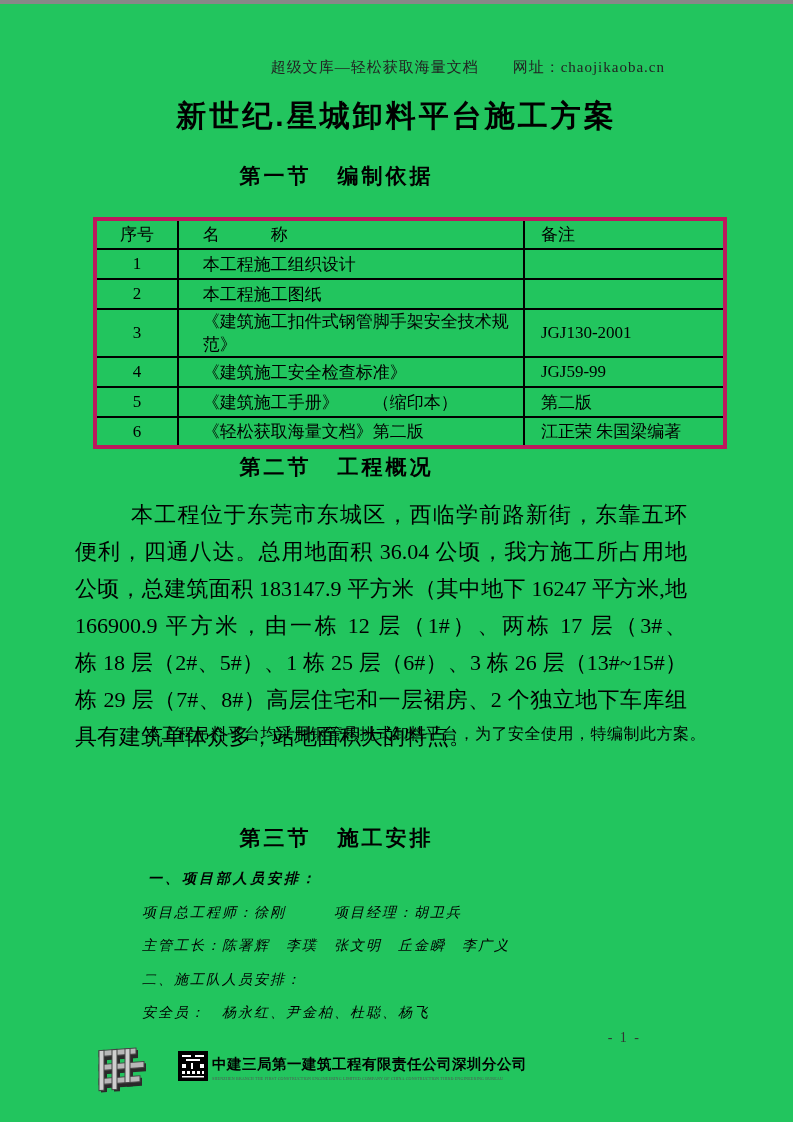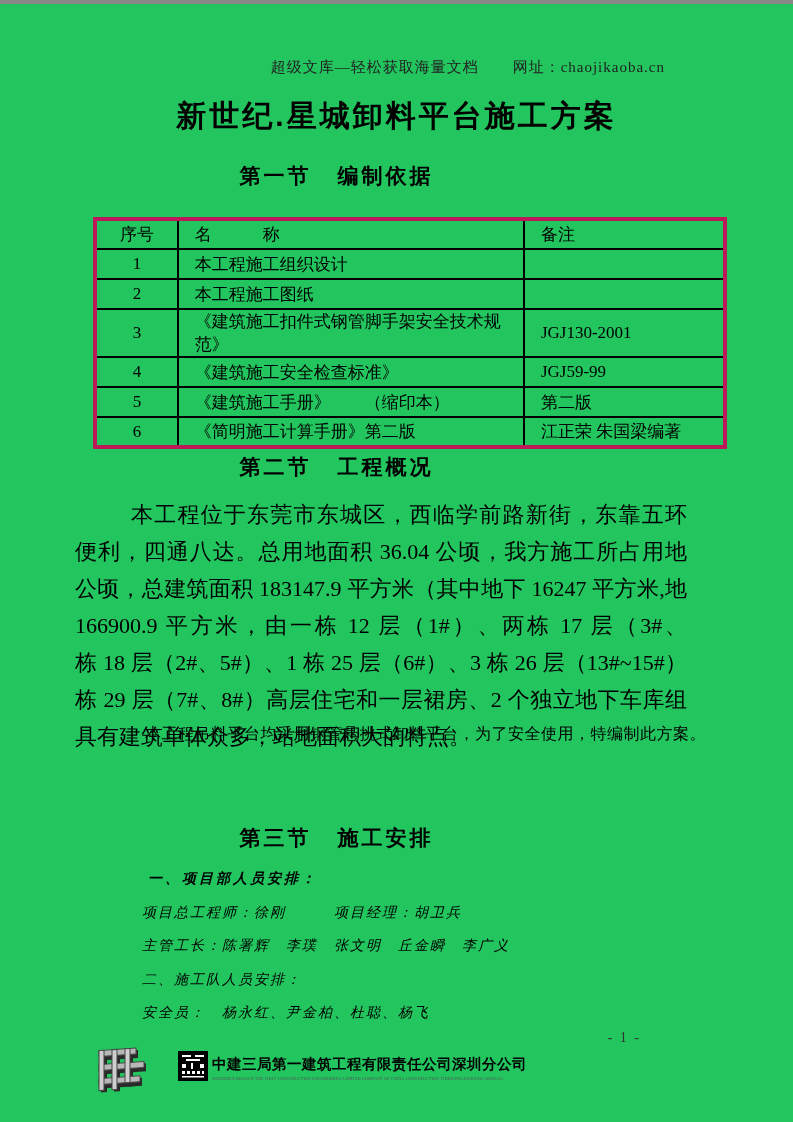--- a/index.html
+++ b/index.html
@@ -44,21 +44,21 @@
     border-collapse:collapse; table-layout:fixed;
     font-size:17px;
     border:4px solid #be185d;
   }
   .reftable td, .reftable th {
     border:2px solid #000;
     height:30px; vertical-align:middle;
     font-weight:normal;
   }
   .reftable .c-no   { width:77px;  text-align:center; }
-  .reftable .c-name { width:322px; text-align:left; padding-left:16px; }
+  .reftable .c-name { width:322px; text-align:left; padding-left:24px; }
   .reftable .c-note { width:187px; text-align:left; padding-left:16px; }
   
   .para1 {
     position:absolute; left:75px; top:492px; width:612px;
     font-size:22px; line-height:37px;
   }
   .para1 .jline { text-align:justify; text-align-last:justify; height:37px; overflow:hidden; }
   .para1 .firstline { text-indent:56px; }
   .para1 .lastline { text-align:left; text-align-last:left; }
   .para2 {
@@ -138,21 +138,21 @@
       <td class="c-name">《建筑施工安全检查标准》</td>
       <td class="c-note">JGJ59-99</td>
     </tr>
     <tr>
       <td class="c-no">5</td>
       <td class="c-name">《建筑施工手册》　　（缩印本）</td>
       <td class="c-note">第二版</td>
     </tr>
     <tr>
       <td class="c-no">6</td>
-      <td class="c-name">《简明施工计算手册》第二版</td>
+      <td class="c-name">《轻松获取海量文档》第二版</td>
       <td class="c-note">江正荣 朱国梁编著</td>
     </tr>
   </tbody>
     </table>
 
   <div class="sec sec2">
     <span>第二节</span>
     <span>工程概况</span>
   </div>
 

